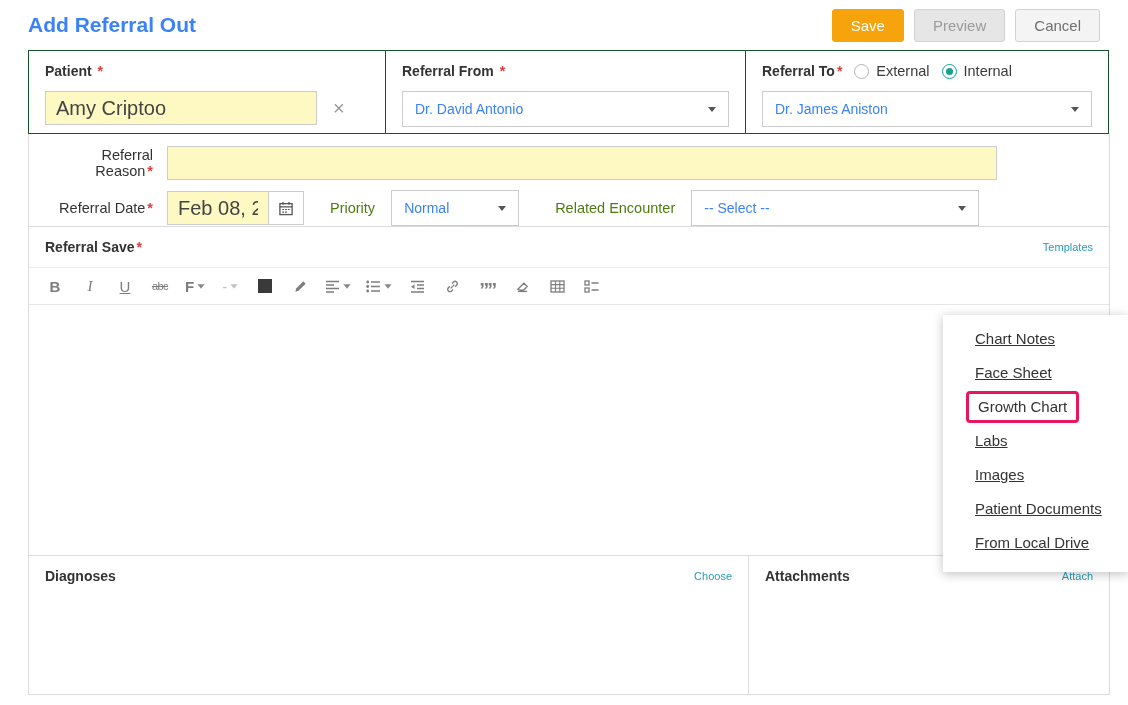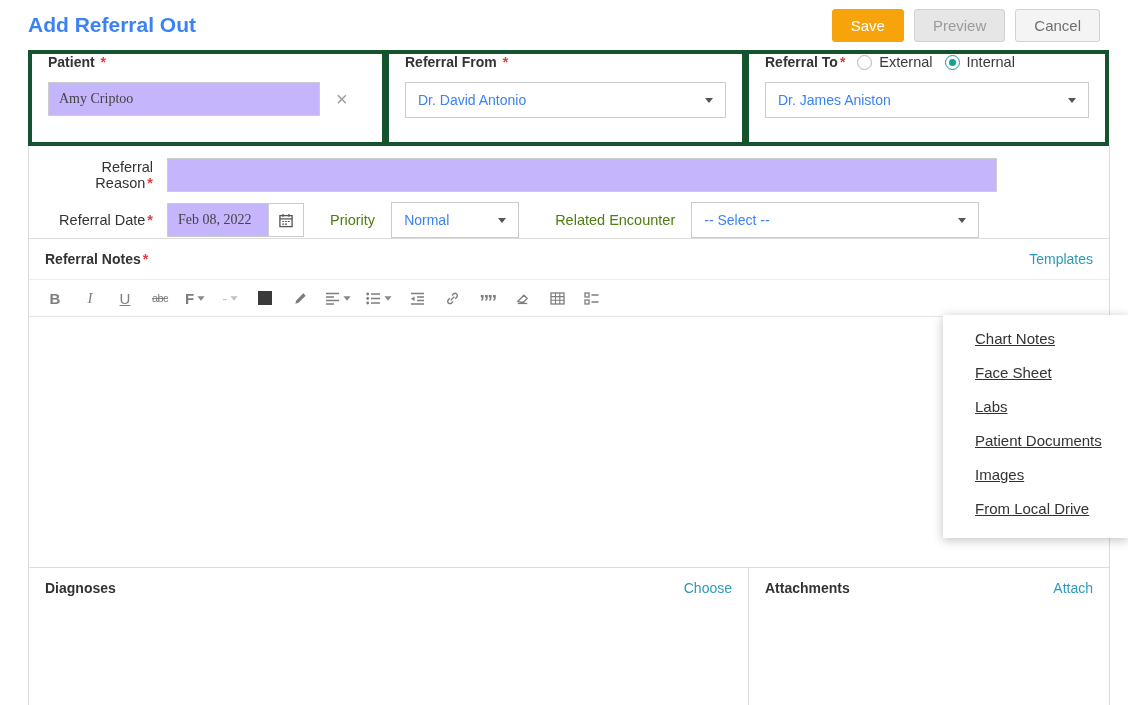--- a/index.html
+++ b/index.html
@@ -13,29 +13,29 @@
   .header { display:flex; justify-content:space-between; align-items:center; padding:10px 28px; height:50px; }
   .page-title { font-size:21px; font-weight:700; color:#3b82f6; }
   .actions { display:flex; gap:10px; }
   .btn { font-family:inherit; font-size:15px; padding:7px 18px; border-radius:3px; border:1px solid #d2d2d2; cursor:pointer; }
   .btn-save { background:#f7a30c; border-color:#f7a30c; color:#fff; }
   .btn-preview { background:#e6e6e6; color:#9b9b9b; }
   .btn-cancel { background:#f4f4f4; color:#6f6f6f; }
   
   .form { margin-left:28px; width:1082px; position:relative; }
   .row { display:flex; }
-  .cell { border:4px solid #14532d; padding:0 16px; height:96px; background:#fff; }
+  .cell { border:1px solid #14532d; padding:12px 16px; height:84px; background:#fff; }
   .cell + .cell { margin-left:-1px; }
   .cell-patient { width:358px; }
   .cell-from { width:361px; }
   .cell-to { width:364px; }
   .field-label { font-weight:700; color:#333; font-size:14px; }
   .req { color:#e23b3b; margin-left:2px; font-weight:700; }
   .patient-row { display:flex; align-items:center; margin-top:12px; gap:16px; }
-  input.text { font-family:Liberation Serif, serif; font-size:14px; height:34px; border:1px solid #ccc; padding:0 10px; color:#444; background:#c4b5fd; outline:none; }
+  input.text { font-family:Liberation Sans, sans-serif; font-size:20px; height:34px; border:1px solid #ccc; padding:0 10px; color:#444; background:#fef9c3; outline:none; }
   .patient-input { width:272px; background:#d7d7d7; border-color:#bdbdbd; color:#8a8a8a; }
   .clear-x { color:#9a9a9a; font-size:20px; cursor:pointer; line-height:1; }
   .select { height:36px; border:1px solid #ccc; display:flex; align-items:center; justify-content:space-between; padding:0 12px; cursor:pointer; background:#fff; color:#3b82f6; }
   .mt12 { margin-top:12px; }
   .caret { width:0; height:0; border-left:4px solid transparent; border-right:4px solid transparent; border-top:5px solid #555; display:inline-block; }
   .caret.sm { border-top-color:#888; transform:scale(.9); }
   .to-header { display:flex; align-items:flex-start; }
   .radio-group { display:inline-flex; align-items:center; gap:7px; margin-left:12px; }
   .radio { width:15px; height:15px; border-radius:50%; border:1px solid #b5b5b5; position:relative; background:#fff; cursor:pointer; display:inline-block; flex:none; }
   .radio.sel { border-color:#17a095; }
@@ -48,21 +48,21 @@
   .lbl-right { width:122px; text-align:right; padding-right:14px; font-size:14.5px; color:#333; flex:none; }
   .reason-input { width:830px; }
   .date-input { width:102px; }
   .cal-btn { width:36px; height:34px; border:1px solid #ccc; margin-left:-1px; background:#fff; display:flex; align-items:center; justify-content:center; cursor:pointer; }
   .inline-label { font-size:14.5px; margin-left:26px; margin-right:16px; color:#4d7c0f; }
   .sel-priority { width:128px;gap:32px; }
   .sel-encounter { width:288px; }
   
   .row3 { border:1px solid #dcdcdc; margin-top:-1px; }
   .notes-header { display:flex; justify-content:space-between; align-items:center; padding:10px 16px; height:40px; }
-  .link { color:#2a9ab8; font-size:14px; cursor:pointer; text-decoration:none; }
+  .link { color:#2a9ab8; font-size:11px; cursor:pointer; text-decoration:none; }
   .toolbar { border-top:1px solid #ececec; border-bottom:1px solid #e6e6e6; height:38px; display:flex; align-items:center; padding:0 16px; gap:15px; }
   .tb { display:inline-flex; align-items:center; gap:3px; min-width:20px; justify-content:center; font-size:15px; color:#7d7d7d; cursor:pointer; }
   .tb svg { display:block; }
   .tb-b { font-weight:700; }
   .tb-i { font-style:italic; font-family:"Liberation Serif", serif; }
   .tb-u { text-decoration:underline; }
   .tb-strike { text-decoration:line-through; font-size:11px; letter-spacing:-.5px; }
   .tb-f { font-weight:600; }
   .tb-disabled { color:#c3c3c3; }
   .tb-disabled .caret { border-top-color:#c3c3c3; }
@@ -154,21 +154,21 @@
       <span class="inline-label" style="margin-left:36px">Related Encounter</span>
       <div class="select sel-encounter">
         <span>-- Select --</span>
         <span class="caret"></span>
       </div>
     </div>
   </div>
 
   <div class="row3">
     <div class="notes-header">
-      <div><span class="field-label">Referral Notes</span><span class="req">*</span></div>
+      <div><span class="field-label">Referral Save</span><span class="req">*</span></div>
       <a class="link">Templates</a>
     </div>
     <div class="toolbar">
       <span class="tb tb-b">B</span>
       <span class="tb tb-i">I</span>
       <span class="tb tb-u">U</span>
       <span class="tb tb-strike">abc</span>
       <span class="tb tb-f">
           <span>F</span>
           <span class="caret sm"></span>
@@ -250,17 +250,20 @@
         <a class="link">Attach</a>
       </div>
     </div>
   </div>
 
 </div>
 
 <div class="templates-menu">
   <div class="menu-item">Chart Notes</div>
   <div class="menu-item">Face Sheet</div>
+  <div class="menu-item">
+    <span class="hl"><span>Growth Chart</span></span>
+  </div>
   <div class="menu-item">Labs</div>
+  <div class="menu-item">Images</div>
   <div class="menu-item">Patient Documents</div>
-  <div class="menu-item">Images</div>
   <div class="menu-item">From Local Drive</div>
 </div>
 
 </body></html>

